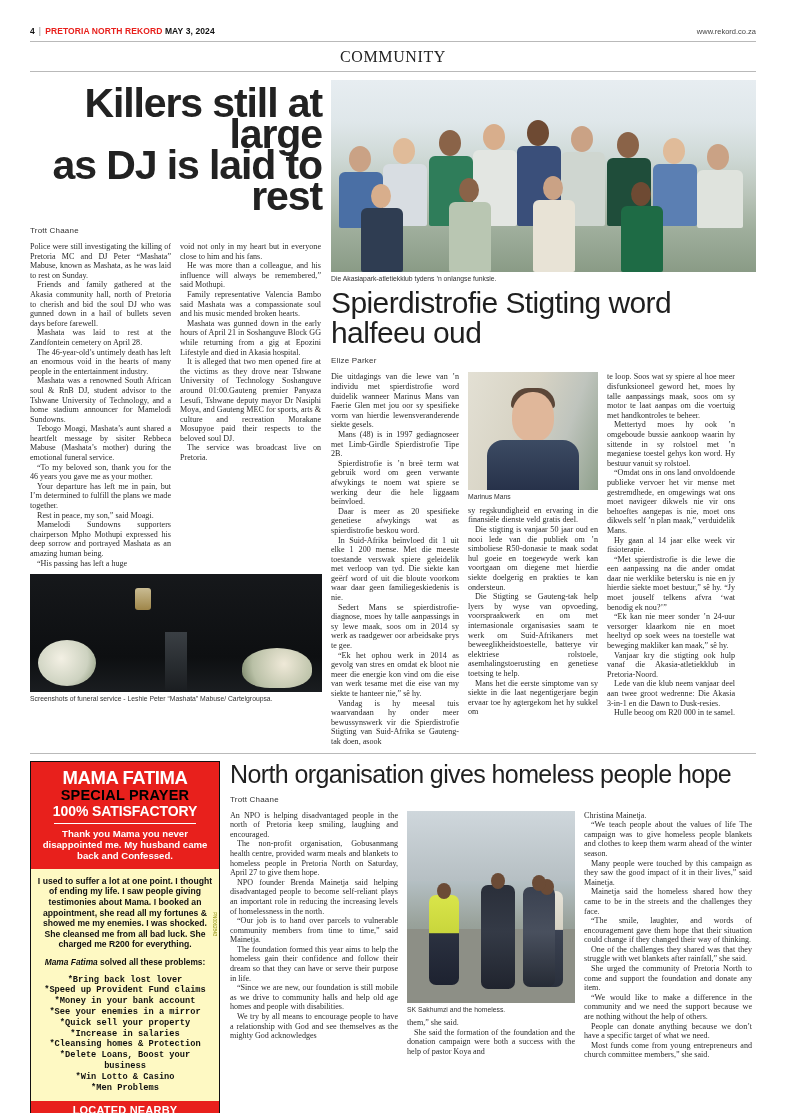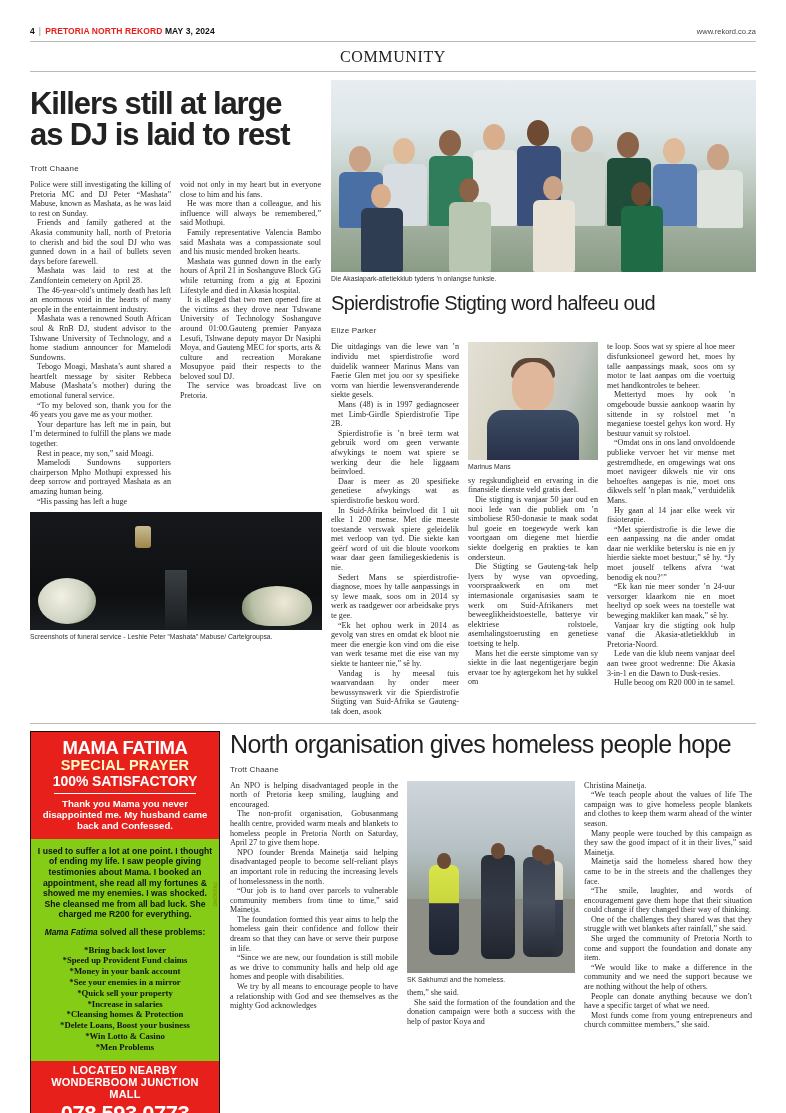--- a/index.html
+++ b/index.html
@@ -25,22 +25,22 @@
 
   
   .byline{font-family:"Liberation Sans",sans-serif;font-size:8px;color:#333;margin-bottom:7px;letter-spacing:.2px;}
   .body p{margin:0;font-size:8.1px;line-height:9.6px;text-align:justify;color:#2a2a2a;}
   .body p+p{text-indent:7px;}
   .caption{font-family:"Liberation Sans",sans-serif;font-size:6.8px;color:#333;line-height:8.4px;margin-top:3px;}
 
   
   .a1{position:relative;margin-top:8px;display:flex;gap:9px;}
   .a1-left{width:292px;}
-  .hl1{font-family:"Liberation Sans",sans-serif;font-weight:bold;font-size:31px;line-height:31px;
-       letter-spacing:-1.1px;color:#222;margin:8px 0 14px 0;}
+  .hl1{font-family:"Liberation Sans",sans-serif;font-weight:bold;font-size:41px;line-height:31px;
+       letter-spacing:-1.1px;color:#222;margin:8px 0 14px 0;text-align:right;}
   .a1-cols{display:flex;gap:9px;}
   .a1-cols>div{width:141px;}
   .a1-right{width:425px;}
 
   
   .ph{position:relative;overflow:hidden;background:#cfd6d2;}
 
   
   .grp{height:192px;background:
       linear-gradient(180deg,#e7edf1 0%,#dfe7ea 22%,#cfd9d6 40%,#b9c4b9 60%,#9fae9c 78%,#8a9b86 100%);}
@@ -54,21 +54,21 @@
       background:radial-gradient(circle at 40% 40%,#f3f0e4,#cdd2c0 60%,#7c8a6b);}
   .funeral .flowerB{position:absolute;right:10px;bottom:4px;width:70px;height:40px;border-radius:50% 50% 40% 40%;
       background:radial-gradient(circle at 60% 40%,#efe9d8,#b9c0a6 65%,#6d7a5d);}
   .funeral .stand{position:absolute;left:50%;bottom:0;transform:translateX(-50%);
       width:22px;height:60px;background:linear-gradient(180deg,#3a3f44,#1a1d20);}
   .funeral .lamp{position:absolute;left:36%;top:14px;width:16px;height:22px;border-radius:3px;
       background:linear-gradient(180deg,#e9d9a8,#b89a52);opacity:.85;}
 
   
   .a2{margin-top:5px;}
-  .hl2{font-family:"Liberation Sans",sans-serif;font-size:20px;line-height:30px;color:#1f1f1f;
+  .hl2{font-family:"Liberation Sans",sans-serif;font-size:30px;line-height:30px;color:#1f1f1f;
        letter-spacing:-.6px;margin:4px 0 8px 0;}
   .a2-cols{display:flex;gap:9px;}
   .a2-cols>div{width:128px;}
   .a2-cols .mid{width:130px;}
   .marinus{height:118px;background:linear-gradient(180deg,#dfe3e6,#c9ccc7 55%,#a9ada6);}
   .marinus .wall{position:absolute;inset:0;background:linear-gradient(110deg,#e3e0d4 0%,#d7d3c4 42%,#bfc4bd 70%,#8fa08c 100%);}
   .marinus .head{position:absolute;left:50%;top:20px;transform:translateX(-50%);
       width:42px;height:50px;border-radius:48% 48% 44% 44%;background:#e0b79a;}
   .marinus .hair{position:absolute;left:50%;top:16px;transform:translateX(-50%);
       width:44px;height:20px;border-radius:22px 22px 4px 4px;background:#5b4638;}
@@ -95,29 +95,29 @@
   .street .p3{position:absolute;left:124px;bottom:16px;width:32px;height:96px;border-radius:7px;
       background:linear-gradient(180deg,#e6e3d8 0%,#d6d2c4 40%,#3b4252 41%,#2a303c 100%);}
   .street .p4{position:absolute;right:20px;bottom:16px;width:32px;height:100px;border-radius:7px;
       background:linear-gradient(180deg,#3a4150 0%,#49505e 45%,#262b35 100%);}
   .street .hd{position:absolute;width:14px;height:16px;border-radius:50%;background:#6b4b36;}
 
   
   .ad{border:1px solid #111;background:#fff;}
   .ad .red{background:#e8201c;color:#fff;text-align:center;padding:6px 5px 7px;}
   .ad .l1{font-family:"Liberation Sans",sans-serif;font-weight:bold;font-size:18.5px;line-height:19px;letter-spacing:-.4px;}
-  .ad .l2{font-family:"Liberation Sans",sans-serif;font-weight:bold;font-size:14.5px;line-height:16px;letter-spacing:.2px;color:#fef9c3;}
+  .ad .l2{font-family:"Liberation Sans",sans-serif;font-weight:bold;font-size:14.5px;line-height:16px;letter-spacing:.2px;color:#000000;}
   .ad .l3{font-family:"Liberation Sans",sans-serif;font-weight:bold;font-size:14px;line-height:16px;letter-spacing:-.1px;text-align:center;}
   .ad .hrline{height:1px;background:#fff;margin:4px 18px 4px;}
   .ad .l4{font-family:"Liberation Sans",sans-serif;font-weight:bold;font-size:9.6px;line-height:11.4px;}
-  .ad .yellow{background:#84cc16;color:#111;text-align:center;padding:7px 6px 8px;}
+  .ad .yellow{background:#fef9c3;color:#111;text-align:center;padding:7px 6px 8px;}
   .ad .t1{font-family:"Liberation Sans",sans-serif;font-weight:bold;font-size:8.6px;line-height:10.6px;}
   .ad .t2{font-family:"Liberation Sans",sans-serif;font-weight:bold;font-size:8.4px;line-height:10.6px;margin-top:7px;}
   .ad .t2 i{font-style:italic;}
-  .ad .list{font-family:Liberation Serif, serif;font-weight:bold;font-size:8.7px;line-height:10.8px;margin-top:7px;}
+  .ad .list{font-family:Liberation Mono, monospace;font-weight:bold;font-size:8.7px;line-height:10.8px;margin-top:7px;}
   .ad .redfoot{background:#e8201c;color:#fff;text-align:center;padding:3px 4px 6px;}
   .ad .loc{font-family:"Liberation Sans",sans-serif;font-weight:bold;font-size:11px;letter-spacing:.2px;}
   .ad .phone{display:flex;align-items:center;justify-content:center;gap:4px;margin-top:1px;}
   .ad .phone .num{font-family:"Liberation Sans",sans-serif;font-weight:bold;font-size:22px;letter-spacing:-.5px;}
   .adcode{position:absolute;right:2px;top:150px;font-size:4.6px;color:#8a8a00;
       writing-mode:vertical-rl;font-family:"Liberation Sans",sans-serif;}
 </style>
 </head>
 <body>
 

